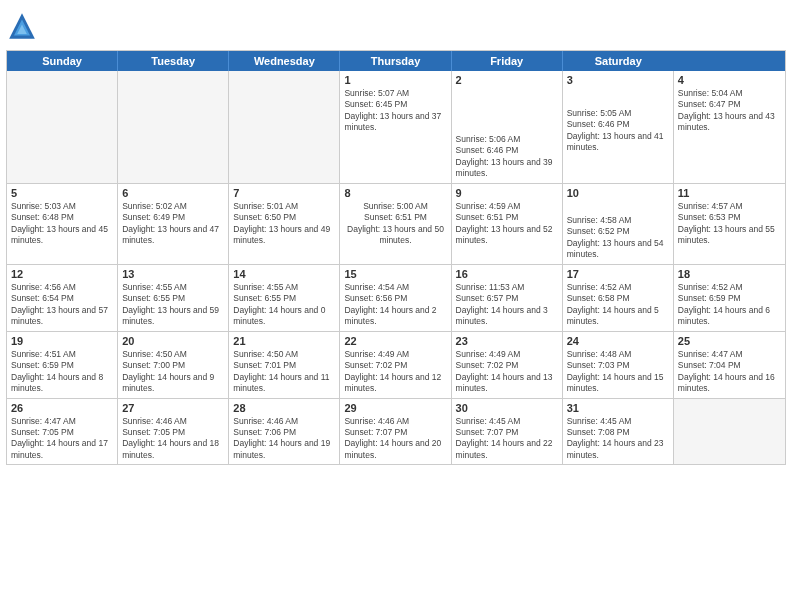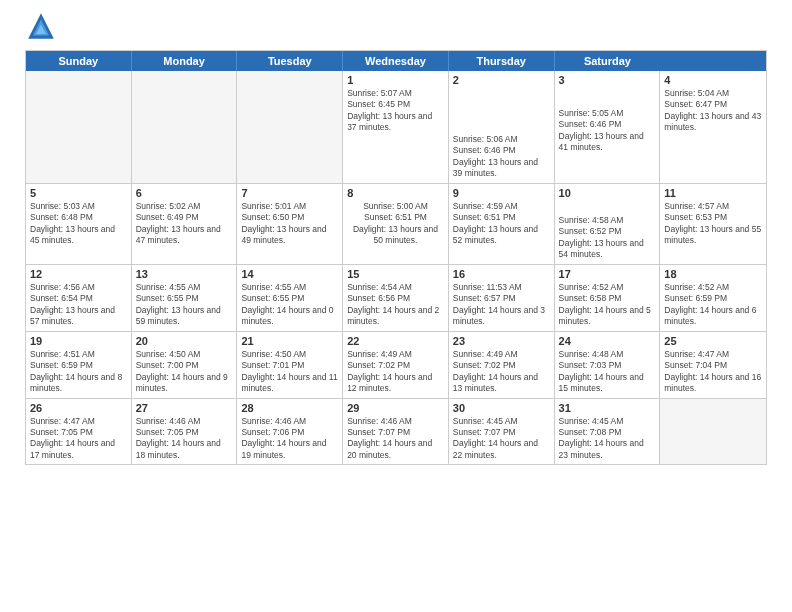--- a/index.html
+++ b/index.html
@@ -6,21 +6,21 @@
     body {
       font-family: Arial, sans-serif;
       background: #fff;
       width: 792px;
       height: 612px;
       overflow: hidden;
     }
     .page {
       width: 792px;
       height: 446px;
-      padding: 10px 25px;
+      padding: 10px 6px;
       display: flex;
       flex-direction: column;
     }
     .header {
       display: flex;
       justify-content: space-between;
       align-items: flex-start;
       margin-bottom: 8px;
     }
     .logo {
@@ -133,24 +133,24 @@
     </div>
     <div class="title-block">
       <div class="month-year"></div>
       <div class="location"></div>
     </div>
   </div>
 
   <div class="calendar">
     <div class="cal-header">
     <div class="cal-header-cell">Sunday</div>
-        <div class="cal-header-cell">Monday</div>
         <div class="cal-header-cell">Tuesday</div>
         <div class="cal-header-cell">Wednesday</div>
         <div class="cal-header-cell">Thursday</div>
+        <div class="cal-header-cell">Friday</div>
         <div class="cal-header-cell">Saturday</div>
       </div>
     <div class="cal-body">
     <div class="cal-row">
           <div class="cal-cell empty"></div>
           <div class="cal-cell empty"></div>
           <div class="cal-cell empty"></div>
           <div class="cal-cell">
             <div class="day-number">1</div>
             <div class="day-info" style="white-space: pre-line;">Sunrise: 5:07 AM

